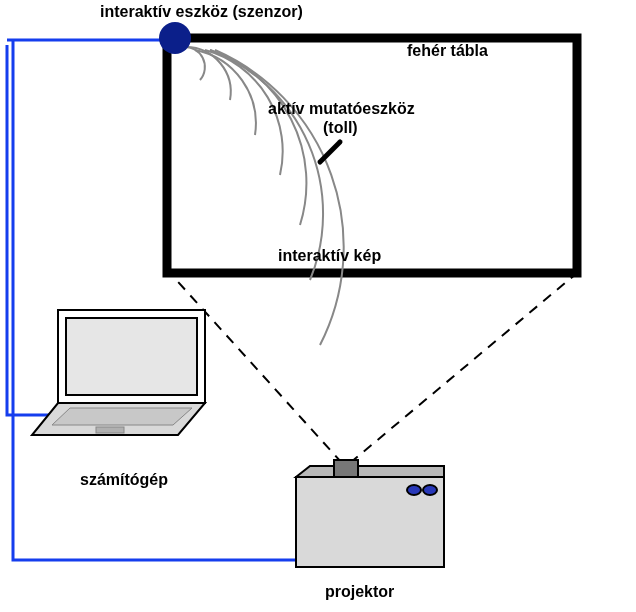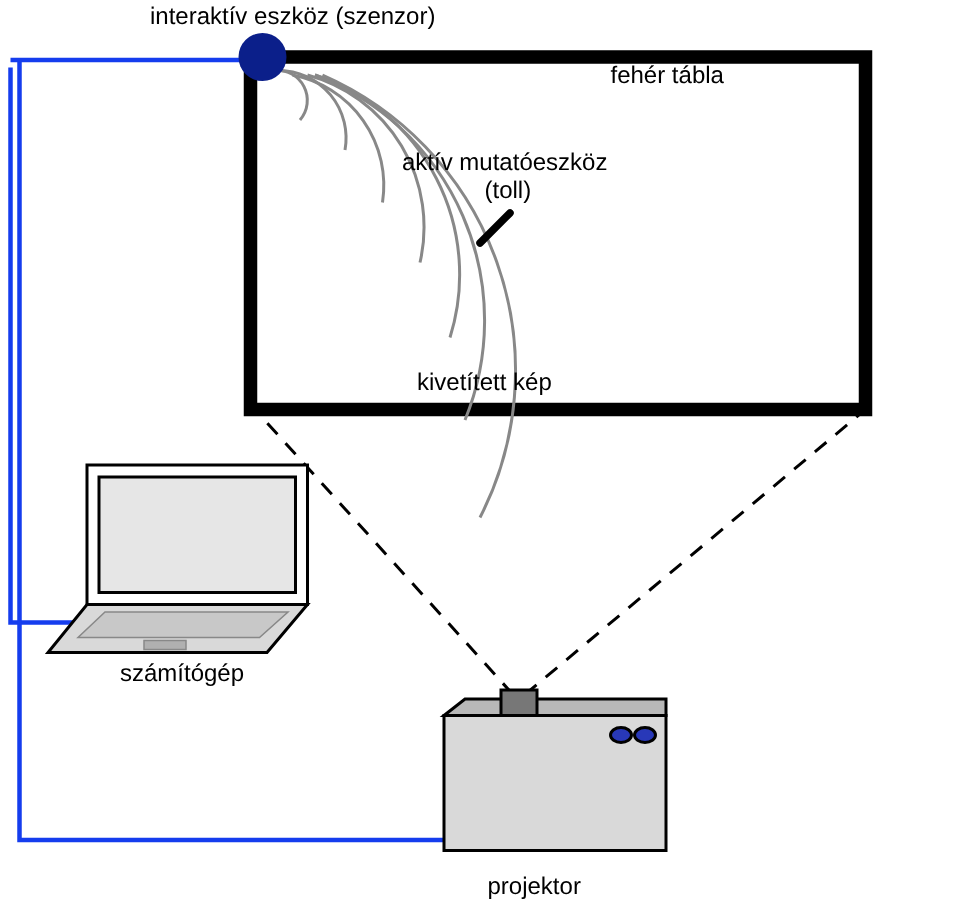--- a/index.html
+++ b/index.html
@@ -6,21 +6,21 @@
     body {
       width: 636px;
       height: 612px;
       background: #fff;
       position: relative;
       font-family: Arial, sans-serif;
       font-size: 16px;
     }
     .label {
       position: absolute;
-      font-weight: normal;
+      font-weight: bold;
       color: #000;
       white-space: nowrap;
     }
     svg.main {
       position: absolute;
       top: 0;
       left: 0;
       width: 636px;
       height: 612px;
     }
@@ -75,15 +75,15 @@
     <ellipse cx="430" cy="490" rx="7" ry="5" fill="#2838b8"></ellipse>
   </g>
 
   <circle cx="175" cy="38" r="16" fill="#0b1f8a"></circle>
 </svg>
 
 <div class="label" style="left:100px; top:3px;">interaktív eszköz (szenzor)</div>
 <div class="label" style="left:407px; top:42px;">fehér tábla</div>
 <div class="label" style="left:268px; top:100px; text-align:center;">aktív mutatóeszköz</div>
 <div class="label" style="left:323px; top:119px;text-align:center;">(toll)</div>
-<div class="label" style="left:278px; top:247px;">kivetített kép</div>
-<div class="label" style="left:80px; top:441px;text-align:center;">számítógép</div>
+<div class="label" style="left:278px; top:247px;">interaktív kép</div>
+<div class="label" style="left:80px; top:471px;text-align:center;">számítógép</div>
 <div class="label" style="left:325px; top:583px;">projektor</div>
 
 </body></html>

